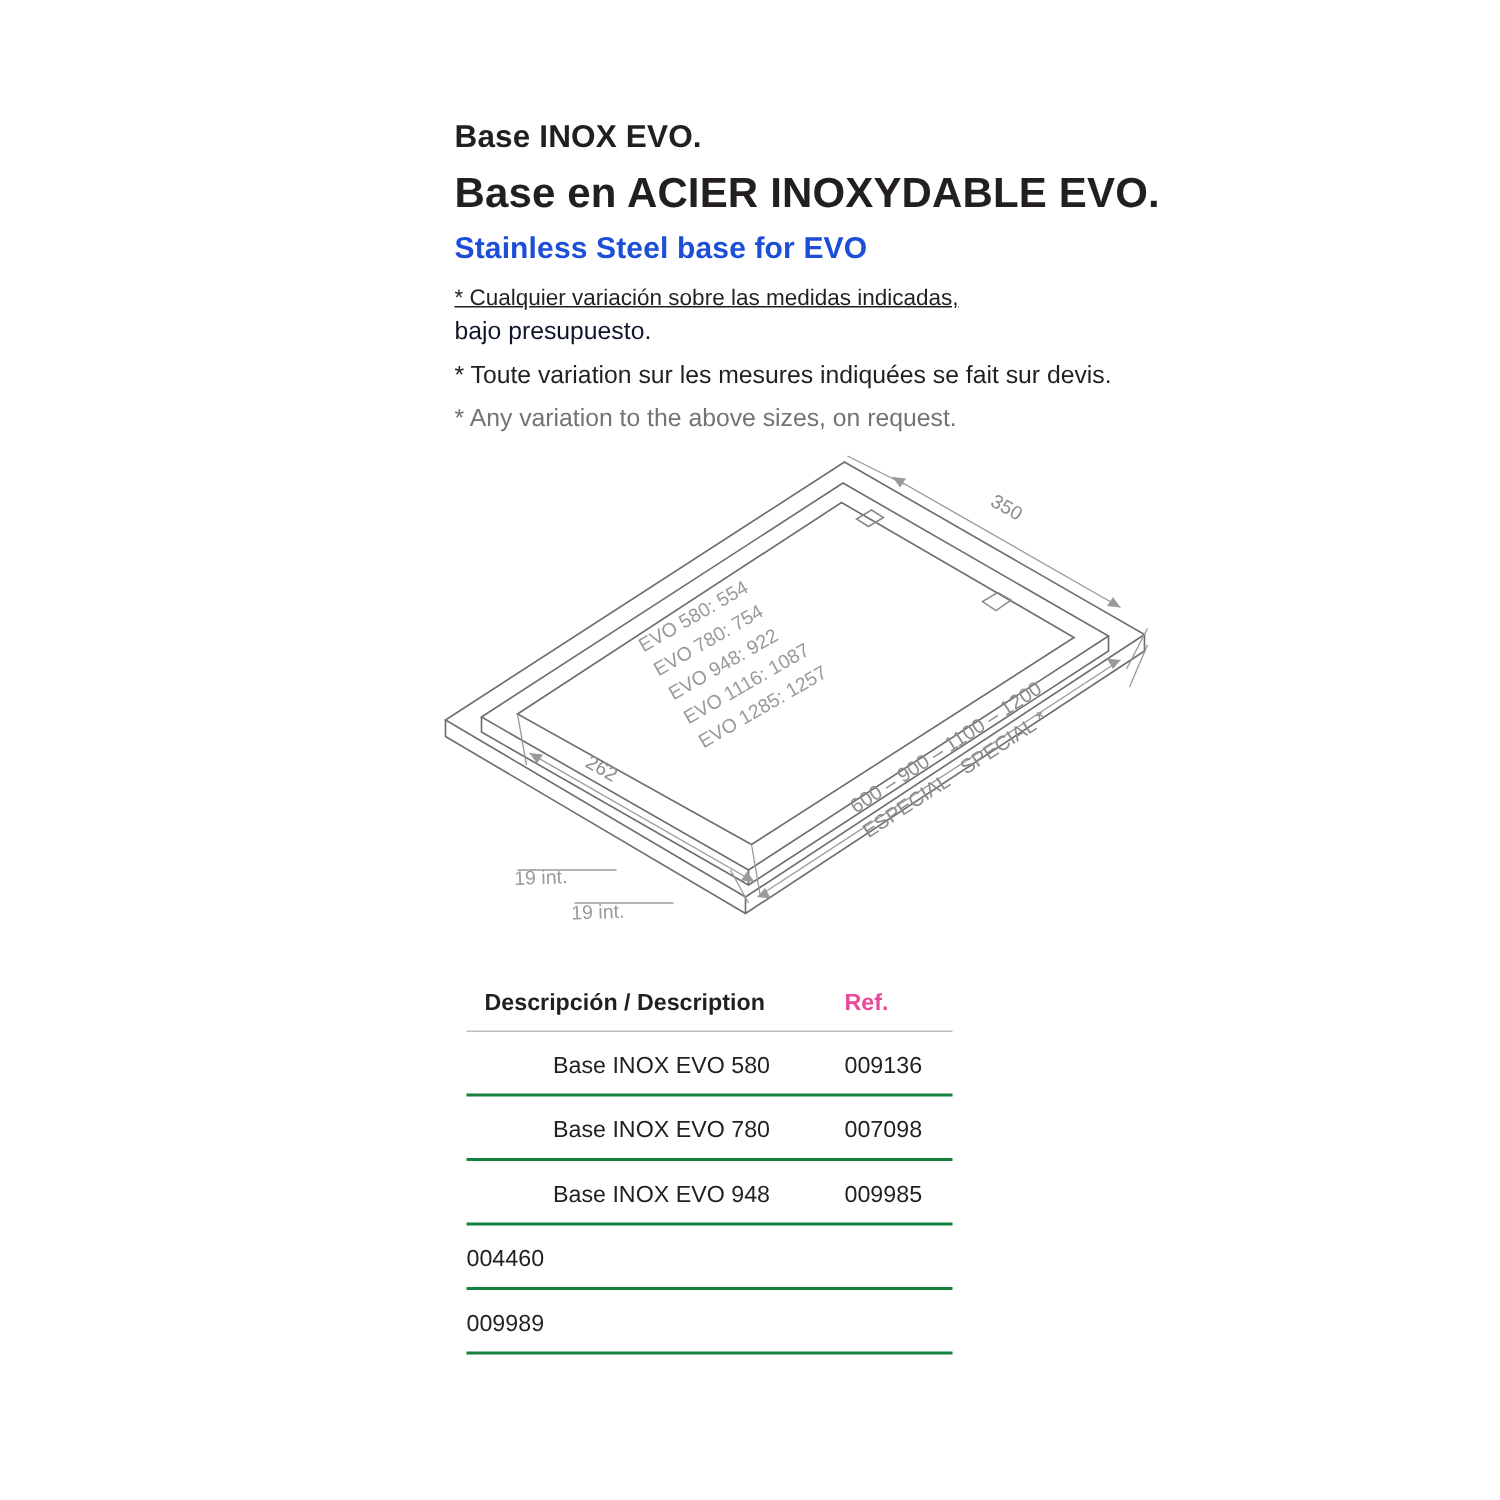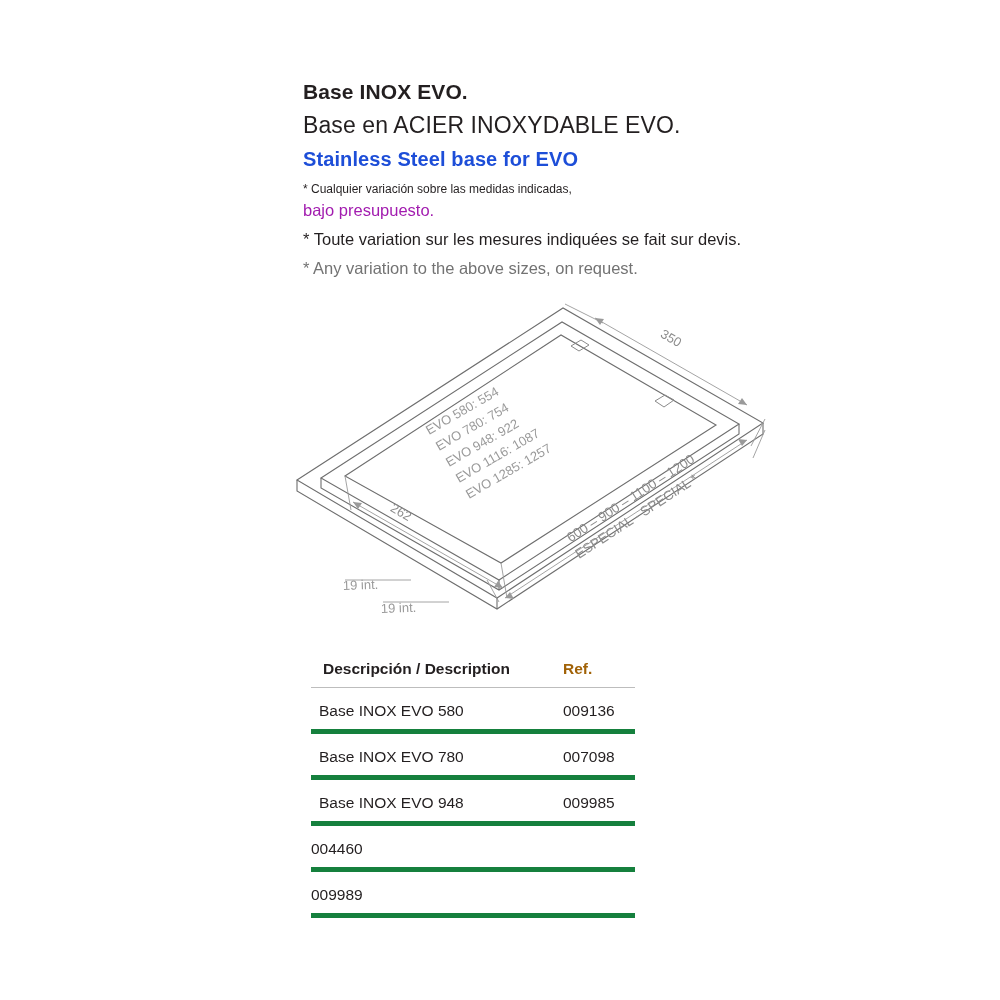--- a/index.html
+++ b/index.html
@@ -31,44 +31,45 @@
     width: 640px;
   }
   .title-es {
     font-size: 21px;
     font-weight: bold;
     color: #231f20;
     letter-spacing: 0.1px;
     line-height: 1.35;
   }
   .title-fr {
-    font-size: 23px;
-    font-weight: normal;
+    font-size: 28px;
+    font-weight: bold;
     color: #231f20;
     letter-spacing: 0.1px;
     line-height: 1.35;
     margin-top: 4px;
   }
   .title-en {
     font-size: 20px;
     font-weight: bold;
     color: #1d4ed8;
     letter-spacing: 0.1px;
     line-height: 1.35;
     margin-top: 5px;
   }
   .note {
-    font-size: 12px;
+    font-size: 15px;
     color: #231f20;
     line-height: 1.45;
     margin-top: 8px;
+    text-decoration: underline;
   }
   .note-line2 {
     font-size: 16.5px;
-    color: #a21caf;
+    color: #0f172a;
     line-height: 1.45;
   }
   .note-fr {
     font-size: 16.5px;
     color: #231f20;
     line-height: 1.45;
     margin-top: 5px;
   }
   .note-en {
     font-size: 16.5px;
@@ -104,27 +105,28 @@
     font-size: 15.5px;
     font-weight: bold;
     color: #231f20;
     width: 252px;
     padding-left: 12px;
     box-sizing: border-box;
   }
   .th-ref {
     font-size: 15.5px;
     font-weight: bold;
-    color: #a16207;
+    color: #ec4899;
   }
   .trow {
     display: flex;
     align-items: baseline;
     height: 41px;
-    border-bottom: 5px solid #15803d;
+    border-bottom: 2px solid #15803d;
+    text-align: center;
   }
   .trow .td-desc {
     font-size: 15.5px;
     color: #231f20;
     width: 252px;
     padding-left: 8px;
     padding-top: 14px;
     box-sizing: border-box;
   }
   .trow .td-ref {

